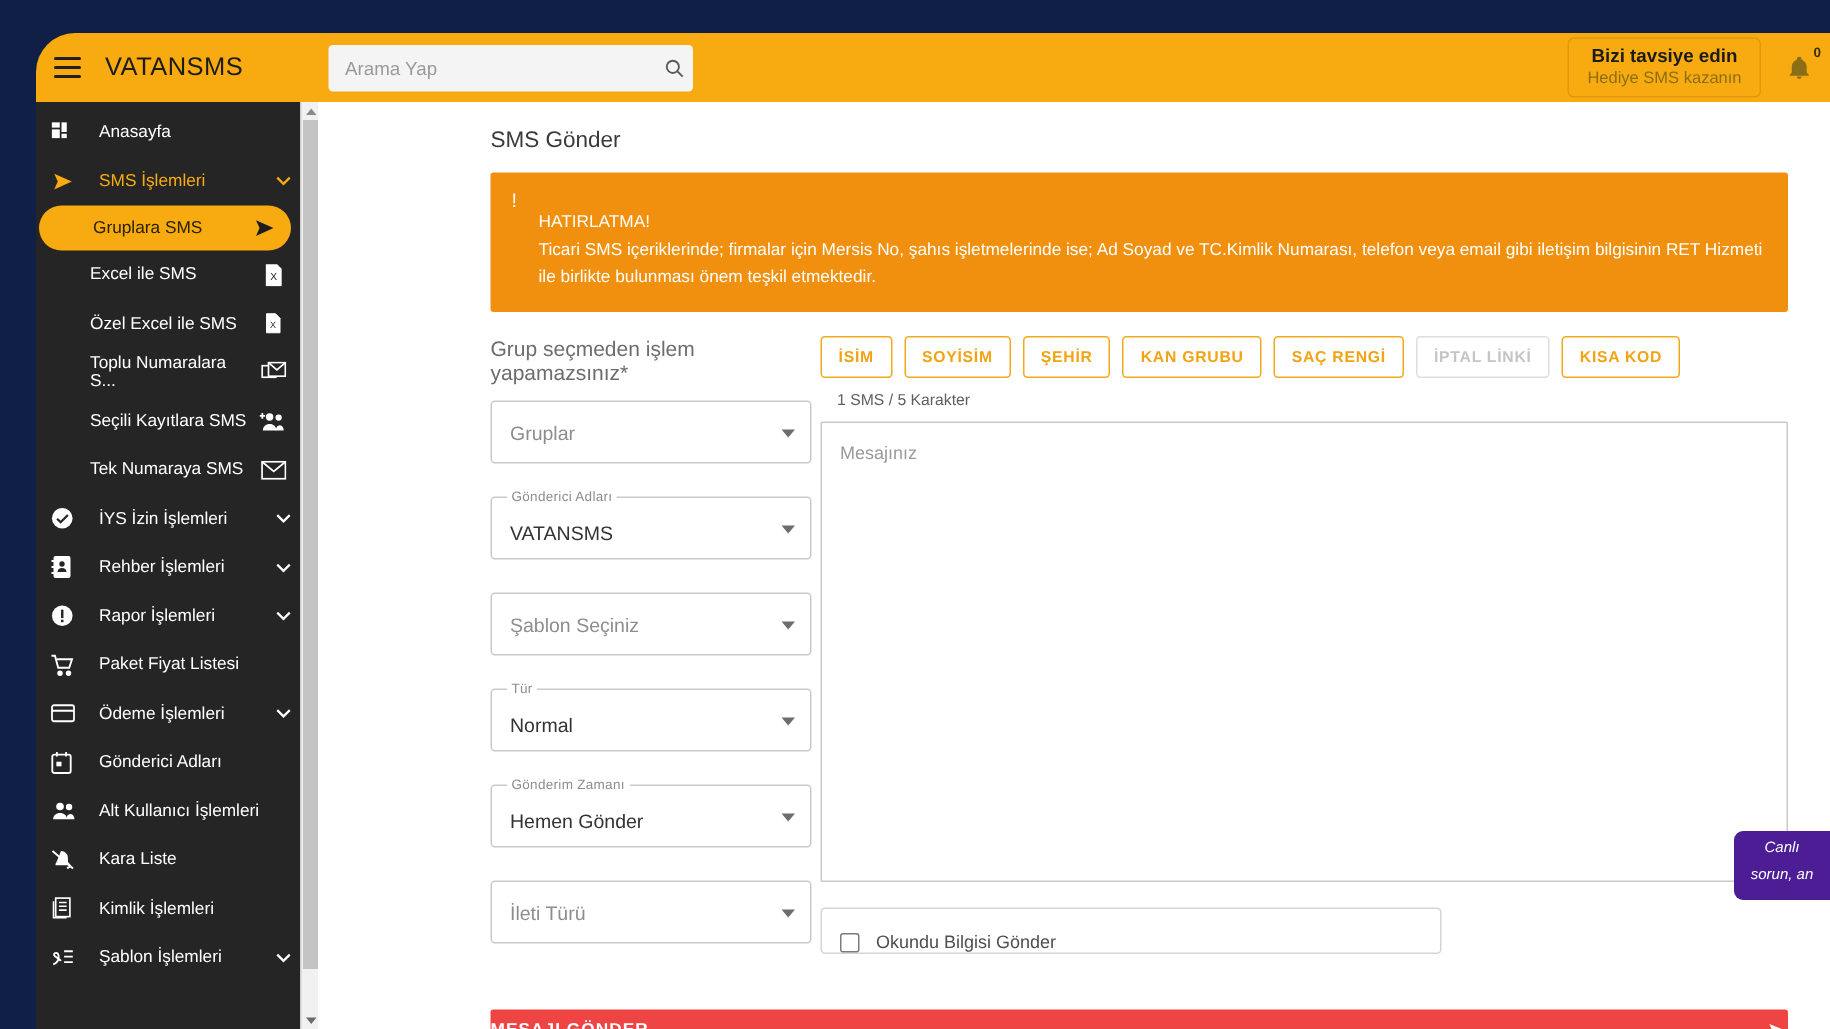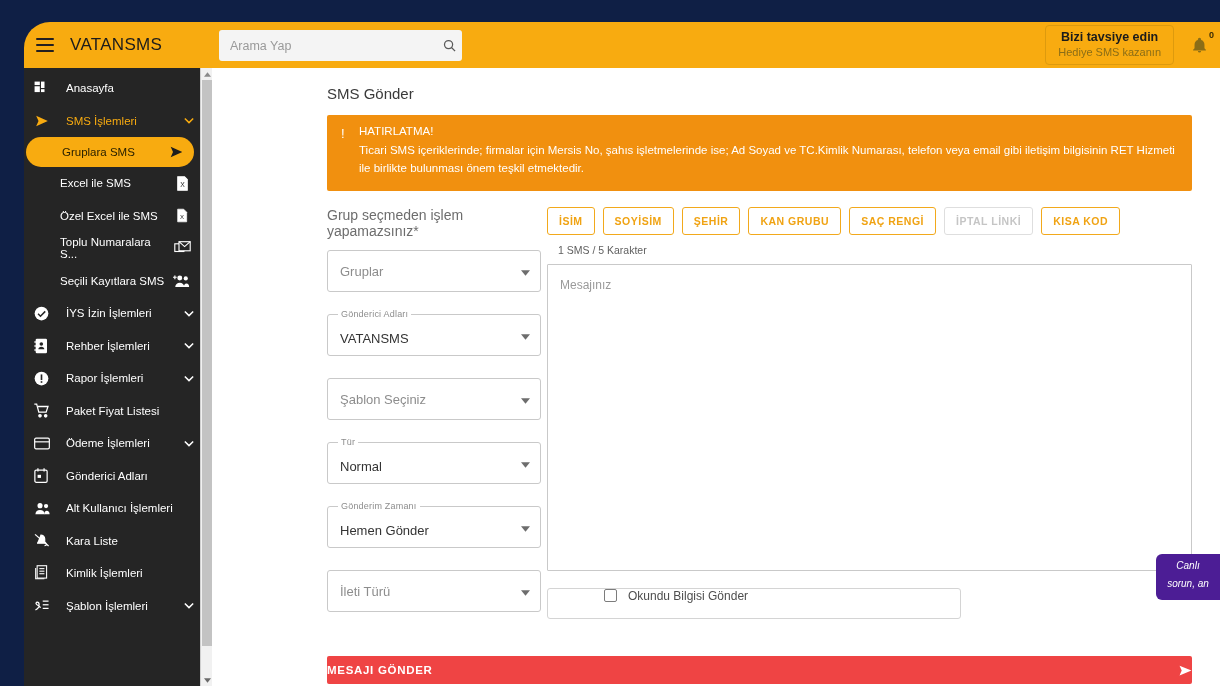--- a/index.html
+++ b/index.html
@@ -153,21 +153,21 @@
   
   .alert {
     margin: 0 4px 0 12px;
     background: #f1900f;
     color: #ffffff;
     display: flex;
     padding: 10px 14px 14px 14px;
     border-radius: 2px;
   }
   .alert .excl { width: 18px; font-size: 13px; line-height: 17px; }
-  .alert .atxt { flex: 1; }
+  .alert .atxt { flex: 1; margin-top: 17px; }
   .alert .ttl { font-size: 11.5px; font-weight: 500; margin-bottom: 4px; }
   .alert .msg { font-size: 11.5px; line-height: 18px; }
 
   
   .formrow {
     display: flex;
     padding: 16px 4px 0 12px;
   }
   .leftcol { width: 214px; }
   .rightcol { flex: 1; padding-left: 6px; }
@@ -226,24 +226,23 @@
   .resizer {
     position: absolute; right: 3px; bottom: 3px;
     width: 10px; height: 10px; opacity: .45;
   }
 
   .readrow { margin-top: 17px; }
   .readbox {
     width: 414px; height: 31px;
     border: 1px solid #d4d4d4;
     border-radius: 3px;
-    display: flex; align-items: flex-start;
+    display: flex; align-items: flex-end;
     background: #fff;
     cursor: pointer;
-    padding-left: 44px;
   }
   .cbx {
     width: 13px; height: 13px;
     border: 1.5px solid #7c7c7c;
     border-radius: 2px;
     margin-left: 12px;
   }
   .readlbl { font-size: 12px; color: #4e4e4e; padding-left: 11px; }
 
   .sendbtn {
@@ -388,20 +387,29 @@
           <svg width="18" height="14" viewBox="0 0 24 18" fill="#fff">
             <circle cx="9" cy="5" r="3.3"></circle>
               <circle cx="17" cy="5.5" r="2.8"></circle>
             <path d="M3 17c0-3.6 2.7-5.8 6-5.8s6 2.2 6 5.8z"></path>
             <path d="M14.5 17c0-2.6 1.3-4.6 3.5-4.6s3.5 2 3.5 4.6z"></path>
             <path d="M0 4h5M2.5 1.5v5" stroke="#fff" stroke-width="1.6"></path>
           </svg>
         </span>
       </div>
 
+      <div class="navitem sub">
+        <span class="lbl">Tek Numaraya SMS</span>
+        <span class="ric">
+          <svg width="17" height="13" viewBox="0 0 24 18" fill="none" stroke="#fff" stroke-width="1.6">
+            <rect x="1" y="1" width="22" height="16"></rect>
+              <path d="M1 1l11 9 11-9"></path>
+          </svg>
+        </span>
+      </div>
 
       <div class="navitem">
         <span class="lic">
           <svg width="15" height="15" viewBox="0 0 24 24" fill="#fff">
             <circle cx="12" cy="12" r="11"></circle>
             <path d="M6.5 12.5l3.8 3.8L18 8.6" stroke="#252525" stroke-width="2.4" fill="none"></path>
           </svg>
         </span>
         <span class="lbl">İYS İzin İşlemleri</span>
         <span class="chev">

